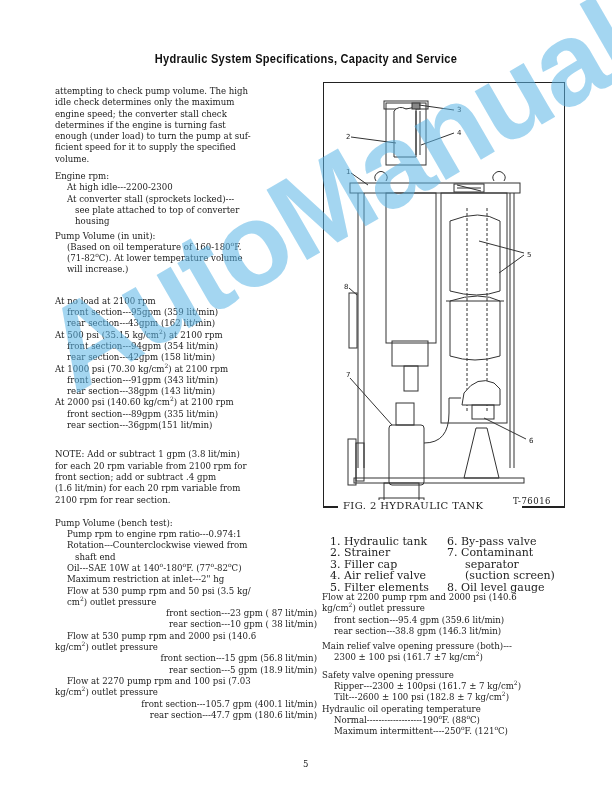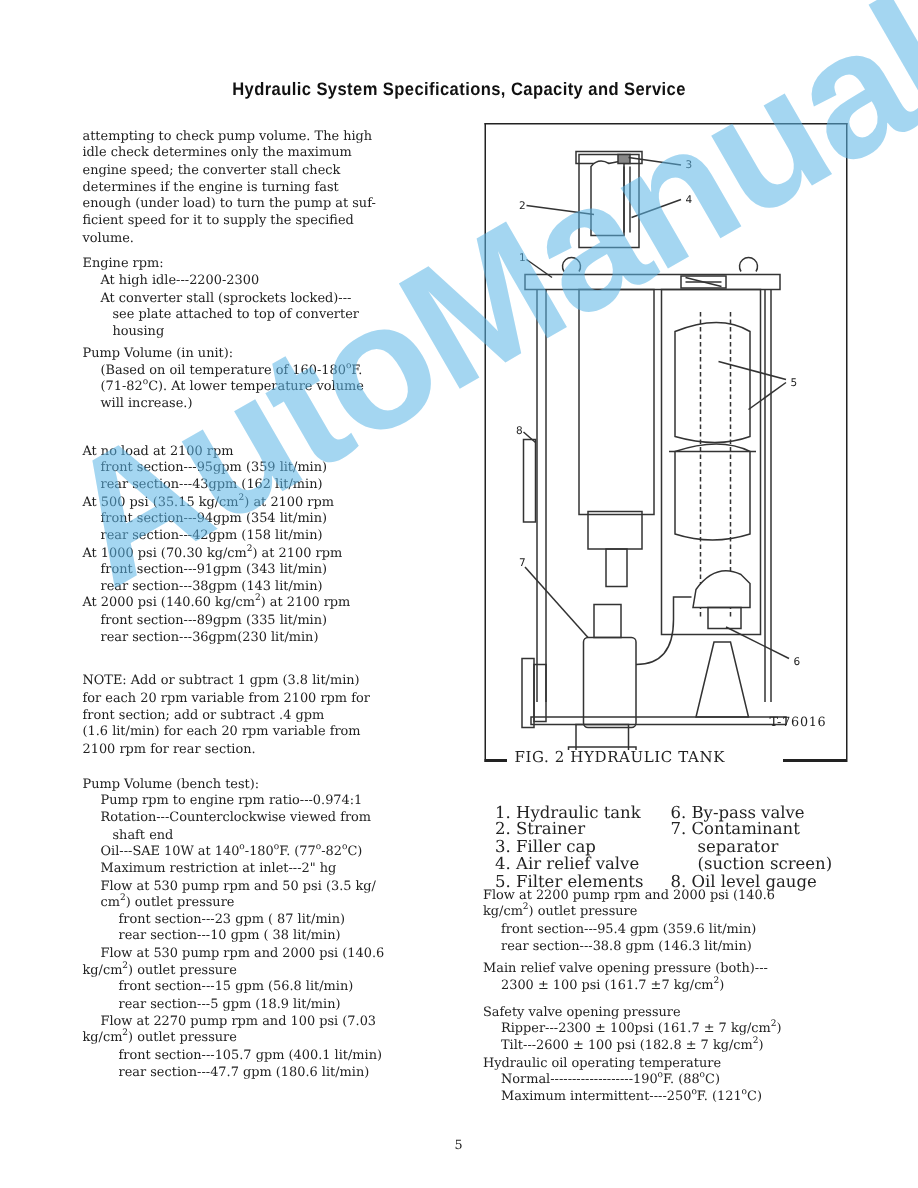--- a/index.html
+++ b/index.html
@@ -6,33 +6,33 @@
   body { width: 612px; height: 792px; position: relative; overflow: hidden;
          font-family: "DejaVu Serif", "Liberation Serif", serif; color: #222; }
   .header { position: absolute; top: 52px; left: 0; width: 612px; text-align: center;
             font-family: "Liberation Sans", "DejaVu Sans", sans-serif; font-weight: bold;
             font-size: 12px; letter-spacing: 0.3px; color: #111; transform: scaleX(0.92); }
   .col { position: absolute; font-size: 8.6px; line-height: 11.3px; }
   .col-left { left: 55px; top: 86px; width: 262px; }
   .col-right { left: 322px; top: 592px; width: 280px; }
   .p { margin: 0; white-space: nowrap; }
   .i1 { padding-left: 12px; }
-  .i2 { padding-left: 24px; }
+  .i2 { padding-left: 24px; text-align: right; }
   .i1h { padding-left: 20px; }
   .gap { height: 6px; }
   .gap2 { height: 14px; }
   sup { font-size: 6px; line-height: 0; vertical-align: 4px; }
   .figure { position: absolute; left: 323px; top: 82px; width: 240px; height: 425px;
             border: 1.5px solid #222; border-bottom: none; }
   .fig-bottom { position: absolute; left: 323px; top: 506px; width: 241px; height: 1px; }
   .fig-bottom .line-l { position: absolute; left: 0; top: 0; width: 15px; border-top: 2px solid #222; }
   .fig-bottom .line-r { position: absolute; right: 0; top: 0; width: 42px; border-top: 2px solid #222; }
   .fig-caption { position: absolute; left: 341px; top: 500px; font-size: 10px; letter-spacing: 0.4px;
                  white-space: nowrap; background: #fff; padding: 0 2px; }
-  .fig-code { position: absolute; left: 513px; top: 477px; font-size: 8.5px; letter-spacing: 0.5px; }
+  .fig-code { position: absolute; left: 513px; top: 496px; font-size: 8.5px; letter-spacing: 0.5px; }
   .legend { position: absolute; left: 330px; top: 536px; font-size: 11px; line-height: 11.4px; }
   .legend .row { display: flex; }
   .legend .c1 { width: 117px; white-space: nowrap; }
   .legend .c2 { white-space: nowrap; }
   .page-num { position: absolute; left: 303px; top: 759px; font-size: 8.5px; }
   .watermark { position: absolute; left: 20px; top: 300px; font-family: "Liberation Sans", "DejaVu Sans", sans-serif;
                font-weight: bold; font-size: 118px; color: rgba(90,180,230,0.55); transform: rotate(-30deg);
                transform-origin: left top; white-space: nowrap; pointer-events: none; letter-spacing: -2px; }
   svg text { font-family: "DejaVu Sans", sans-serif; font-size: 7px; fill: #222; }
 </style>
@@ -66,21 +66,21 @@
   <p class="p i1">front section---95gpm (359 lit/min)</p>
   <p class="p i1">rear section---43gpm (162 lit/min)</p>
   <p class="p"><span>At 500 psi (35.15 kg/cm</span><sup>2</sup><span>) at 2100 rpm</span></p>
   <p class="p i1">front section---94gpm (354 lit/min)</p>
   <p class="p i1">rear section---42gpm (158 lit/min)</p>
   <p class="p"><span>At 1000 psi (70.30 kg/cm</span><sup>2</sup><span>) at 2100 rpm</span></p>
   <p class="p i1">front section---91gpm (343 lit/min)</p>
   <p class="p i1">rear section---38gpm (143 lit/min)</p>
   <p class="p"><span>At 2000 psi (140.60 kg/cm</span><sup>2</sup><span>) at 2100 rpm</span></p>
   <p class="p i1">front section---89gpm (335 lit/min)</p>
-  <p class="p i1">rear section---36gpm(230 lit/min)</p>
+  <p class="p i1">rear section---36gpm(151 lit/min)</p>
   <div class="gap2" style="height:18px"></div>
 
   <p class="p">NOTE:  Add or subtract 1 gpm (3.8 lit/min)</p>
   <p class="p">for each 20 rpm variable from 2100 rpm for</p>
   <p class="p">front section; add or subtract .4 gpm</p>
   <p class="p">(1.6 lit/min) for each 20 rpm variable from</p>
   <p class="p">2100 rpm for rear section.</p>
   <div class="gap2" style="height:12px"></div>
 
   <p class="p">Pump Volume (bench test):</p>

